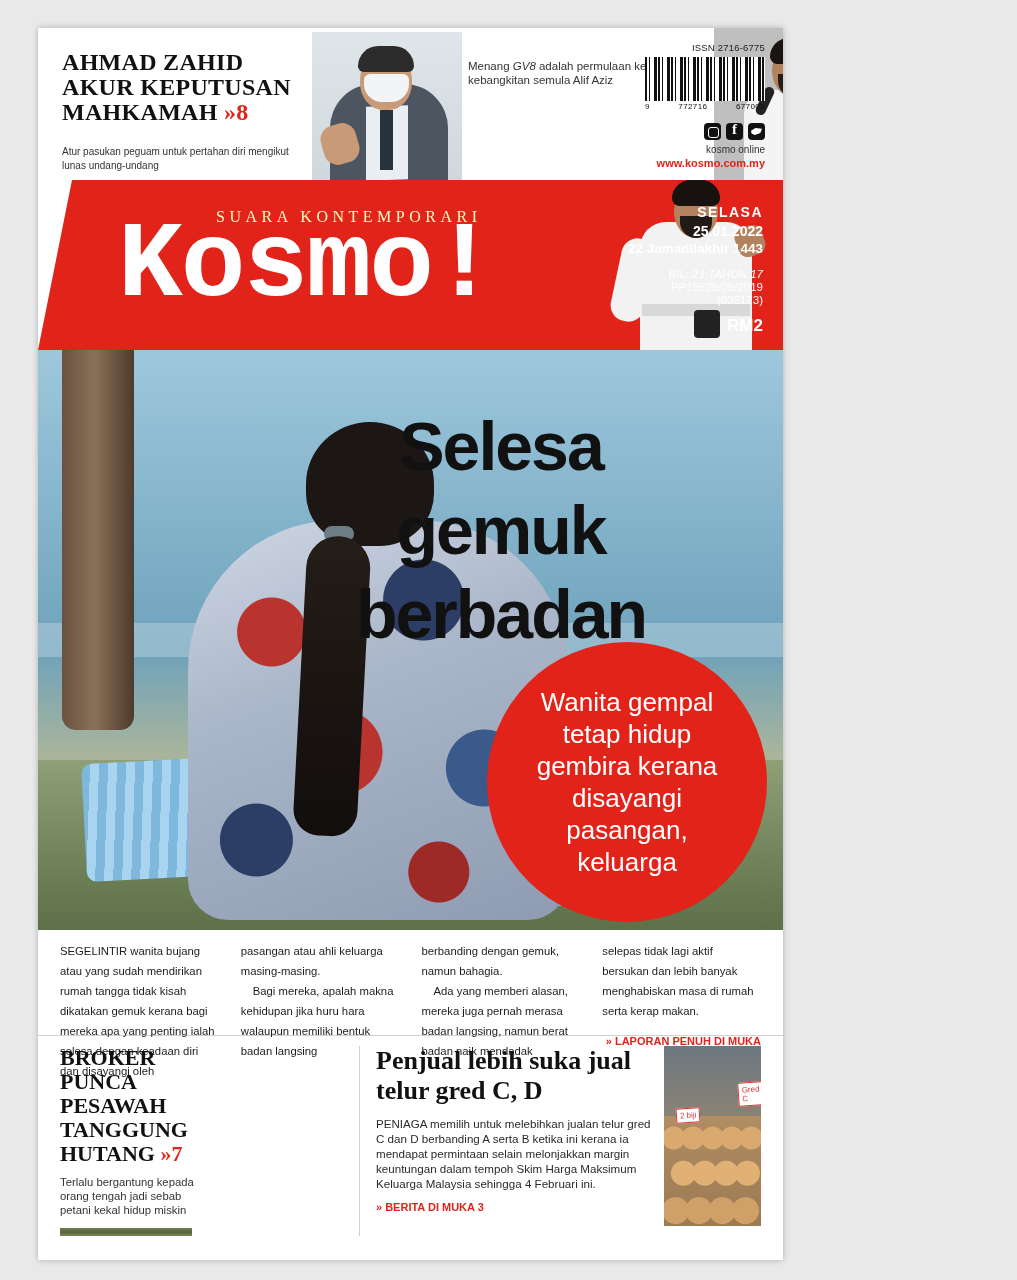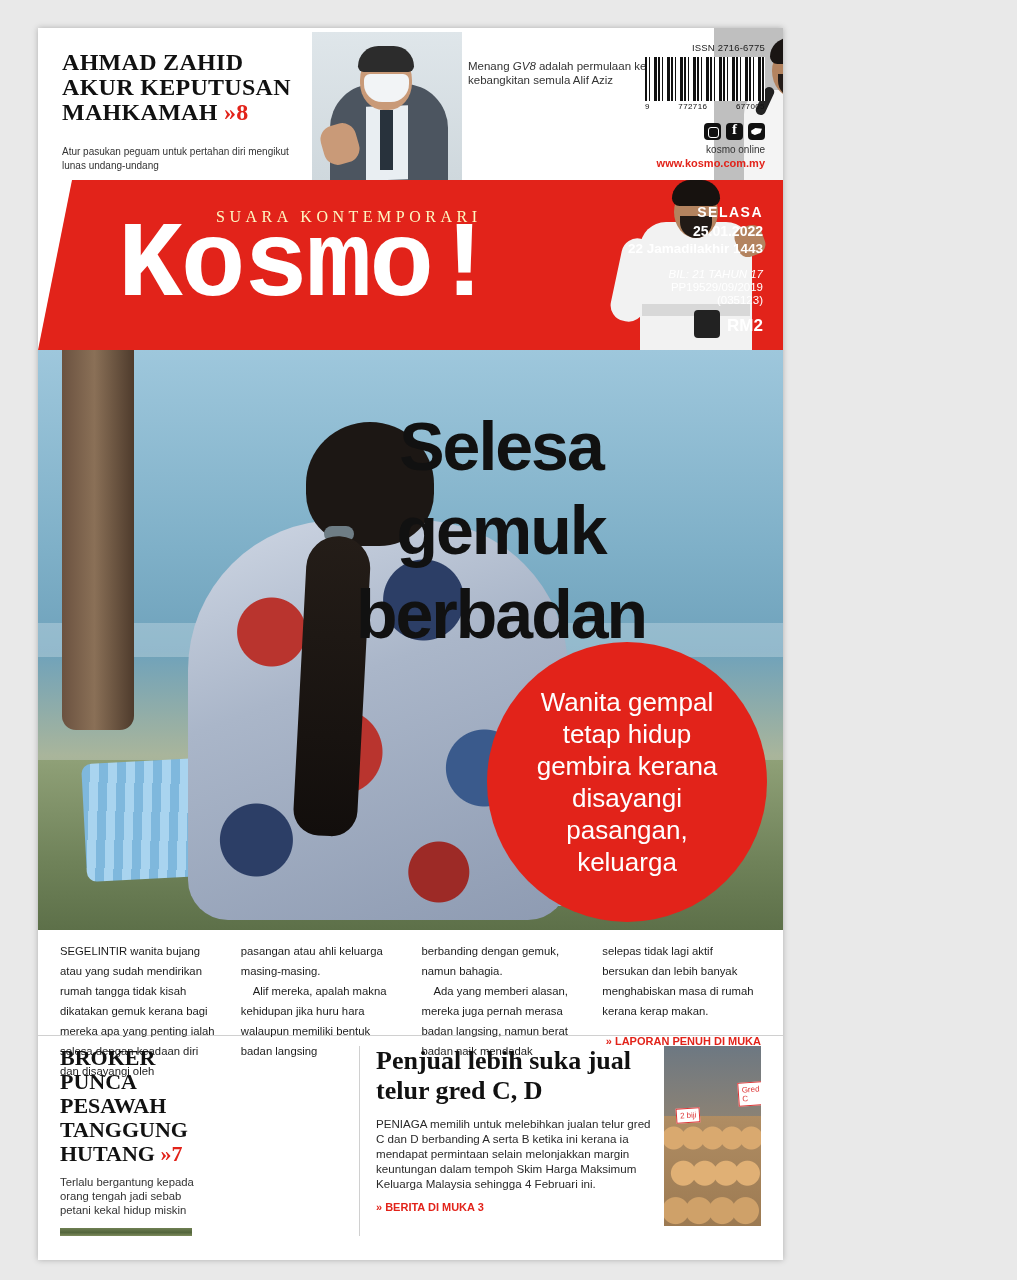--- a/index.html
+++ b/index.html
@@ -479,28 +479,28 @@
       <span>Wanita gempal tetap hidup gembira kerana disayangi pasangan, keluarga</span>
     </div>
   </div>
 
   <div class="lede">
     <div class="col">
       <p>SEGELINTIR wanita bujang atau yang sudah mendirikan rumah tangga tidak kisah dikatakan gemuk kerana bagi mereka apa yang penting ialah selesa dengan keadaan diri dan disayangi oleh</p>
     </div>
     <div class="col">
       <p>pasangan atau ahli keluarga masing-masing.</p>
-      <p>Alif mereka, apalah makna kehidupan jika huru hara walaupun memiliki bentuk badan langsing</p>
+      <p>Bagi mereka, apalah makna kehidupan jika huru hara walaupun memiliki bentuk badan langsing</p>
     </div>
     <div class="col">
       <p>berbanding dengan gemuk, namun bahagia.</p>
       <p>Ada yang memberi alasan, mereka juga pernah merasa badan langsing, namun berat badan naik mendadak</p>
     </div>
     <div class="col">
-      <p>selepas tidak lagi aktif bersukan dan lebih banyak menghabiskan masa di rumah kerana kerap makan.</p>
+      <p>selepas tidak lagi aktif bersukan dan lebih banyak menghabiskan masa di rumah serta kerap makan.</p>
       <div class="refline">» LAPORAN PENUH DI MUKA 2</div>
     </div>
   </div>
 
   <div class="bottom">
     <div class="bl">
       <div class="bl-text">
         <h3>
           <span>BROKER PUNCA PESAWAH TANGGUNG HUTANG</span>
           <span class="pg">»7</span>

